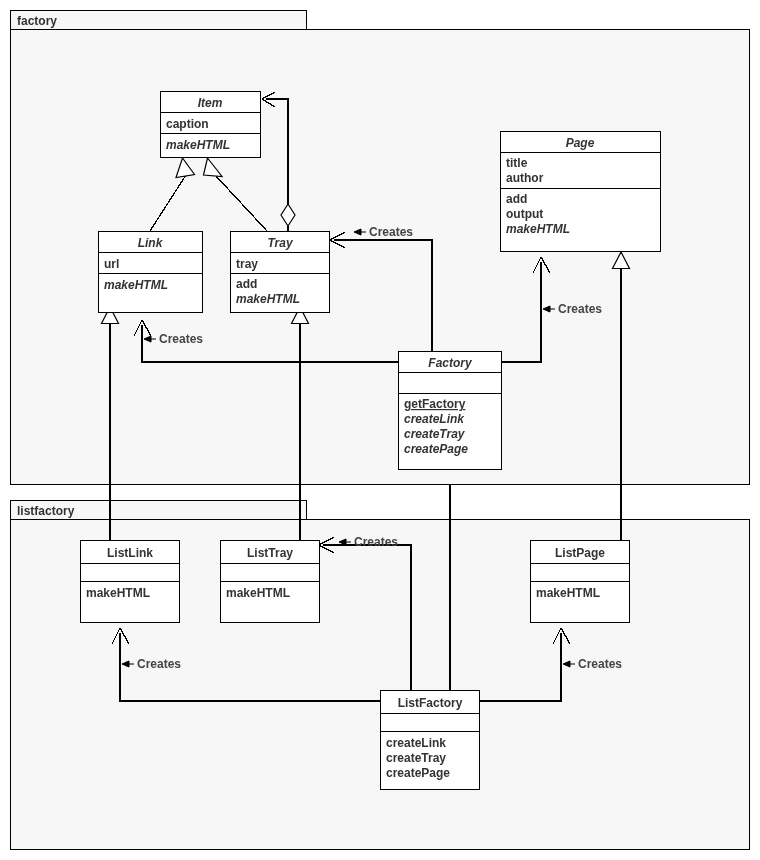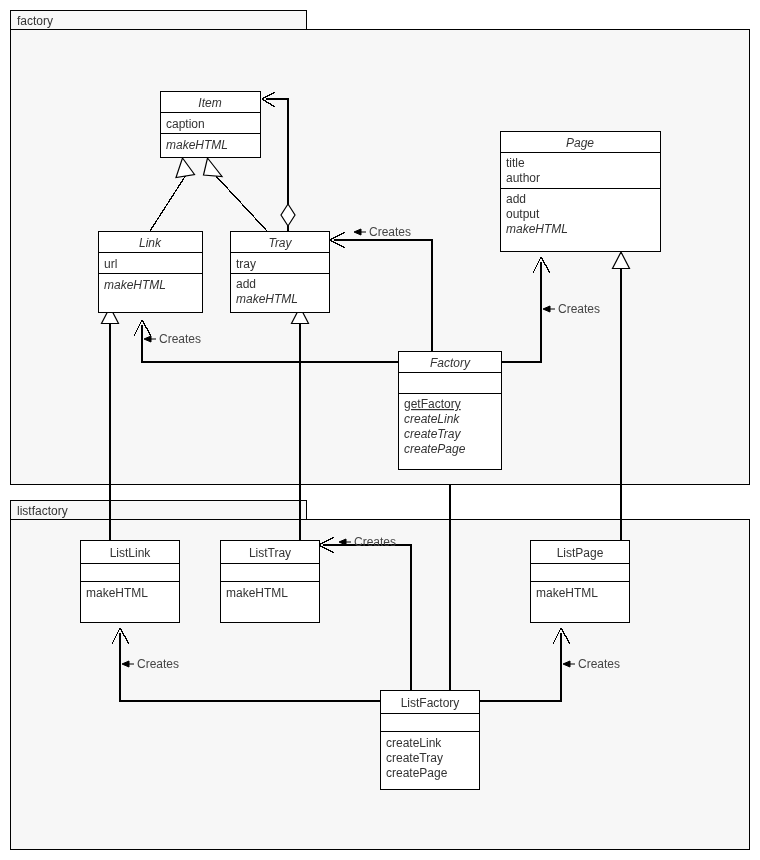--- a/index.html
+++ b/index.html
@@ -11,20 +11,21 @@
     width: 760px;
     height: 860px;
     font-family: "Liberation Sans", sans-serif;
     overflow: hidden;
   }
   #diagram-root {
     position: relative;
     width: 760px;
     height: 860px;
     background: #ffffff;
+    font-weight: bold;
   }
   svg#uml-canvas {
     position: absolute;
     top: 0;
     left: 0;
     width: 760px;
     height: 860px;
     shape-rendering: crispEdges;
   }
   .pkg-body {

